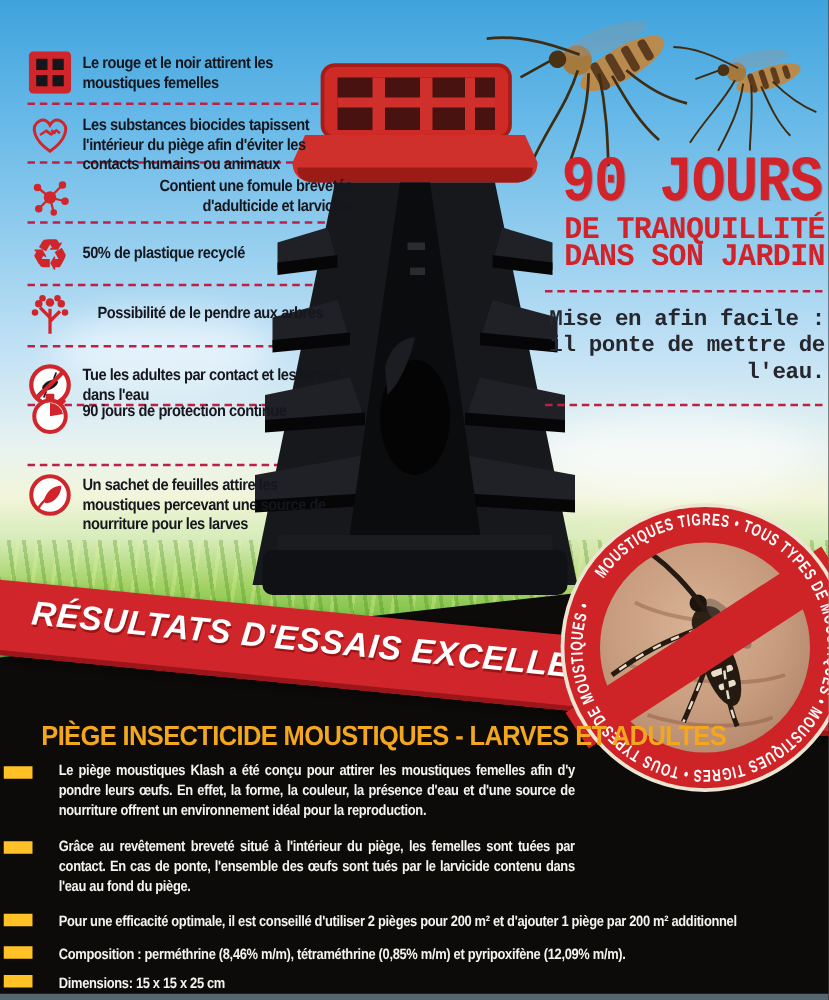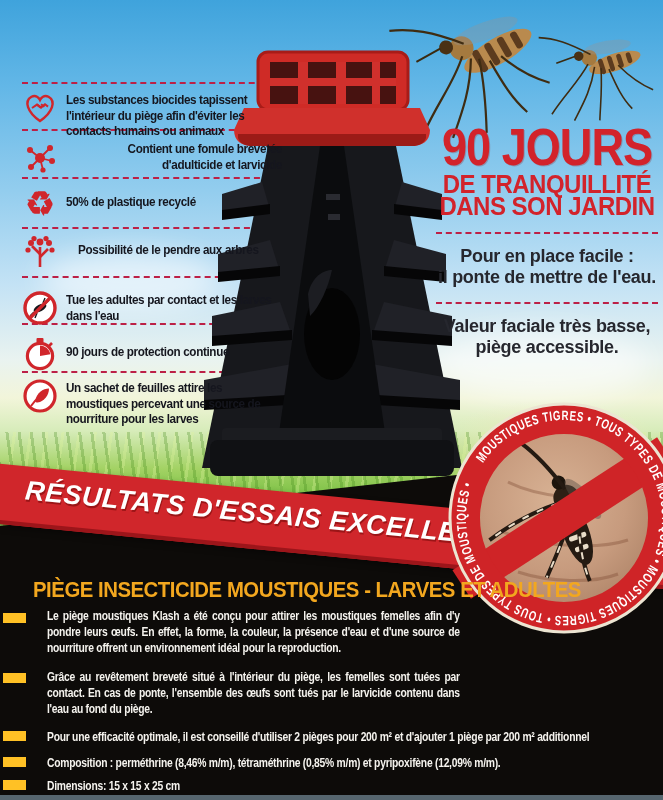--- a/index.html
+++ b/index.html
@@ -20,21 +20,21 @@
   .fico{width:36px;height:36px;flex:0 0 36px;display:flex;align-items:center;justify-content:center;}
   .fico.uni{font-size:33px;line-height:34px;color:#d0262b;font-weight:bold;}
   .ftext{width:240px;transform:scale(0.9,1);transform-origin:0 0;
          font-size:13px;font-weight:bold;letter-spacing:-0.4px;line-height:15.5px;color:#15161e;padding-top:2px;}
   .fsep{position:absolute;left:22px;height:0;border-top:2px dashed #bc2046;z-index:2;}
   
   .product{position:absolute;left:158px;top:44px;z-index:3;}
   
   .mosq{position:absolute;z-index:2;}
   
-  .rpanel{position:absolute;left:434px;top:122px;width:226px;text-align:center;z-index:4;color:#d2232b;}
+  .rpanel{position:absolute;left:434px;top:122px;width:226px;text-align:right;z-index:4;color:#d2232b;font-family:Liberation Mono, monospace;}
   .r90{font-size:46px;font-weight:bold;letter-spacing:-1px;line-height:44px;
        transform:scale(.98,1.12);transform-origin:center top;text-shadow:1px 1px 0 rgba(140,10,10,.25);}
   .rln{font-size:24px;font-weight:bold;letter-spacing:-0.5px;line-height:22px;transform:scale(1,1.05);}
   .rsep{border-top:2px dashed #bc2046;margin:14px 2px 12px 2px;height:0;}
   .rtxt{font-size:18px;font-weight:bold;color:#26272e;line-height:21px;letter-spacing:-0.3px;}
   
   .blacksec{position:absolute;left:0;top:0;width:663px;height:800px;background:#0d0b09;
             clip-path:polygon(0 526px,663px 452px,663px 800px,0 800px);z-index:5;}
   .bstrip{position:absolute;left:0;bottom:0;width:663px;height:5px;background:#56666f;z-index:9;}
   
@@ -167,20 +167,34 @@
   </svg>
 
   <div class="fsep" style="top:82px;width:282px;"></div>
   <div class="fsep" style="top:129px;width:262px;"></div>
   <div class="fsep" style="top:177px;width:248px;"></div>
   <div class="fsep" style="top:227px;width:238px;"></div>
   <div class="fsep" style="top:276px;width:280px;"></div>
   <div class="fsep" style="top:323px;width:272px;"></div>
   <div class="fsep" style="top:371px;width:282px;"></div>
 
+  <div class="feat" style="top:40px;">
+    <span class="fico">
+      <svg width="34" height="34" viewBox="0 0 34 34">
+          <rect x="0" y="0" width="34" height="34" rx="4" fill="#d0262b"></rect>
+      <g fill="#16161a">
+            <rect x="6" y="6" width="9" height="9"></rect>
+            <rect x="19" y="6" width="9" height="9"></rect>
+      <rect x="6" y="19" width="9" height="9"></rect>
+            <rect x="19" y="19" width="9" height="9"></rect>
+          </g>
+        </svg>
+    </span>
+    <div class="ftext">Le rouge et le noir attirent les moustiques femelles</div>
+  </div>
 
   <div class="feat" style="top:90px;">
     <span class="fico">
       <svg width="34" height="34" viewBox="0 0 34 34" fill="none" stroke="#d0262b">
         <path d="M17,30 C4,21 1,10 8.5,5.8 C13,3.5 16,7 17,9 C18,7 21,3.5 25.5,5.8 C33,10 30,21 17,30 Z" stroke-width="2.4"></path>
         <path d="M9,17 l5,-3.4 4,3 4,-3.4 3,2.4" stroke-width="2"></path>
         <path d="M14,13.6 l3.6,2.8 M18,13.2 l3.4,2.6" stroke-width="2"></path>
       </svg>
     </span>
     <div class="ftext">Les substances biocides tapissent l'intérieur du piège afin d'éviter les contacts humains ou animaux</div>
@@ -246,21 +260,21 @@
           <line x1="22" y1="13" x2="26" y2="9"></line>
             <line x1="20" y1="12" x2="22" y2="7"></line>
         </g>
         <ellipse cx="17" cy="17" rx="7" ry="3.4" fill="#17181c" transform="rotate(-28 17 17)"></ellipse>
         <line x1="7" y1="27" x2="27" y2="7" stroke="#d0262b" stroke-width="3.4"></line>
       </svg>
     </span>
     <div class="ftext">Tue les adultes par contact et les larves dans l'eau</div>
   </div>
 
-  <div class="feat" style="top:336px;">
+  <div class="feat" style="top:313px;">
     <span class="fico">
       <svg width="34" height="34" viewBox="0 0 34 34">
         <rect x="13.5" y="1" width="7" height="5" rx="1" fill="#d0262b"></rect>
         <line x1="26" y1="9" x2="29" y2="6" stroke="#d0262b" stroke-width="2.6"></line>
         <circle cx="17" cy="19" r="12.6" fill="#ffffff" stroke="#d0262b" stroke-width="3.2"></circle>
         <path d="M17,19 L17,8.4 A10.6,10.6 0 0 1 27.4,17.2 Z" fill="#d0262b"></path>
       </svg>
     </span>
     <div class="ftext" style="padding-top:8px;white-space:nowrap;">90 jours de protection continue</div>
   </div>
@@ -275,28 +289,24 @@
     </span>
     <div class="ftext">Un sachet de feuilles attire les moustiques percevant une source de nourriture pour les larves</div>
   </div>
 
   <div class="rpanel">
     <div class="r90">90 JOURS</div>
     <div class="rln" style="margin-top:8px;">DE TRANQUILLITÉ</div>
     <div class="rln">DANS SON JARDIN</div>
     <div class="rsep"></div>
     <div class="rtxt">
-      <div>Pour en place facile :</div>
+      <div>Mise en afin facile :</div>
       <div>il ponte de mettre de l'eau.</div>
     </div>
     <div class="rsep"></div>
-    <div class="rtxt">
-      <div>Valeur faciale très basse,</div>
-      <div>piège accessible.</div>
-    </div>
   </div>
 
   <div class="blacksec"></div>
 
   <div class="banner">
     <div class="banner-text">RÉSULTATS D'ESSAIS EXCELLENTS</div>
   </div>
 
   <svg class="badge" width="232" height="232" viewBox="0 0 232 232">
     <defs>

